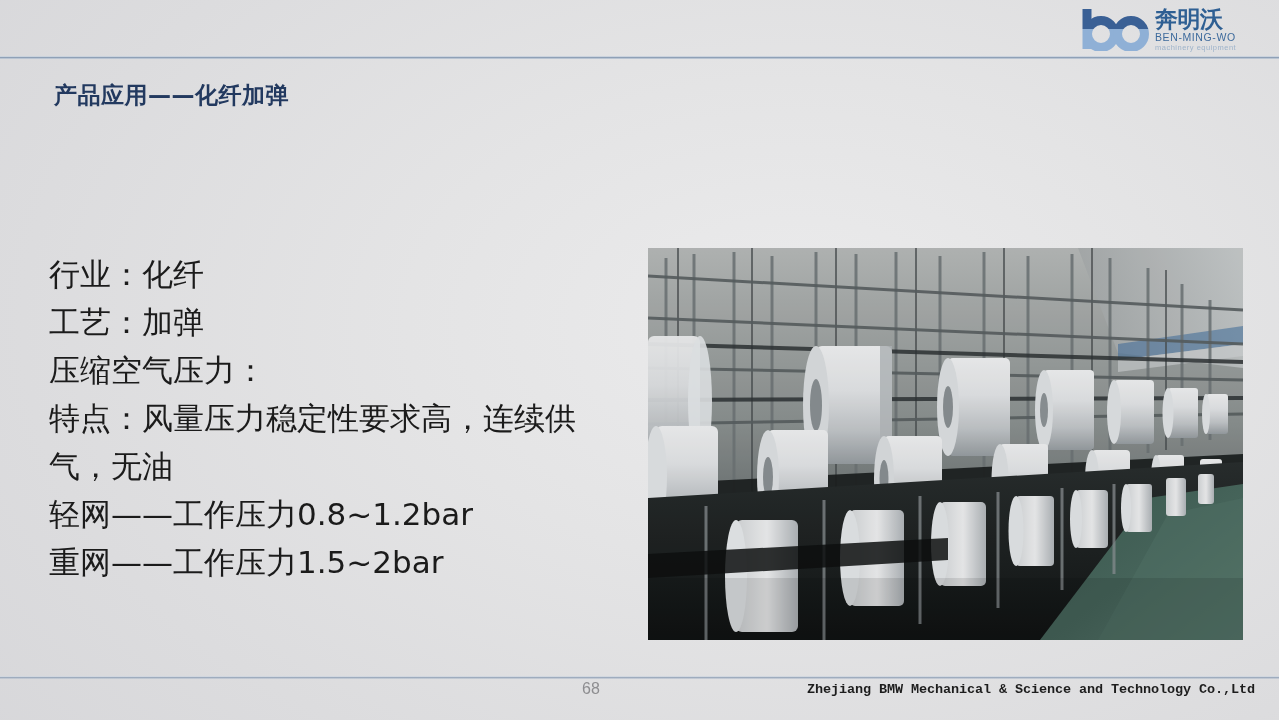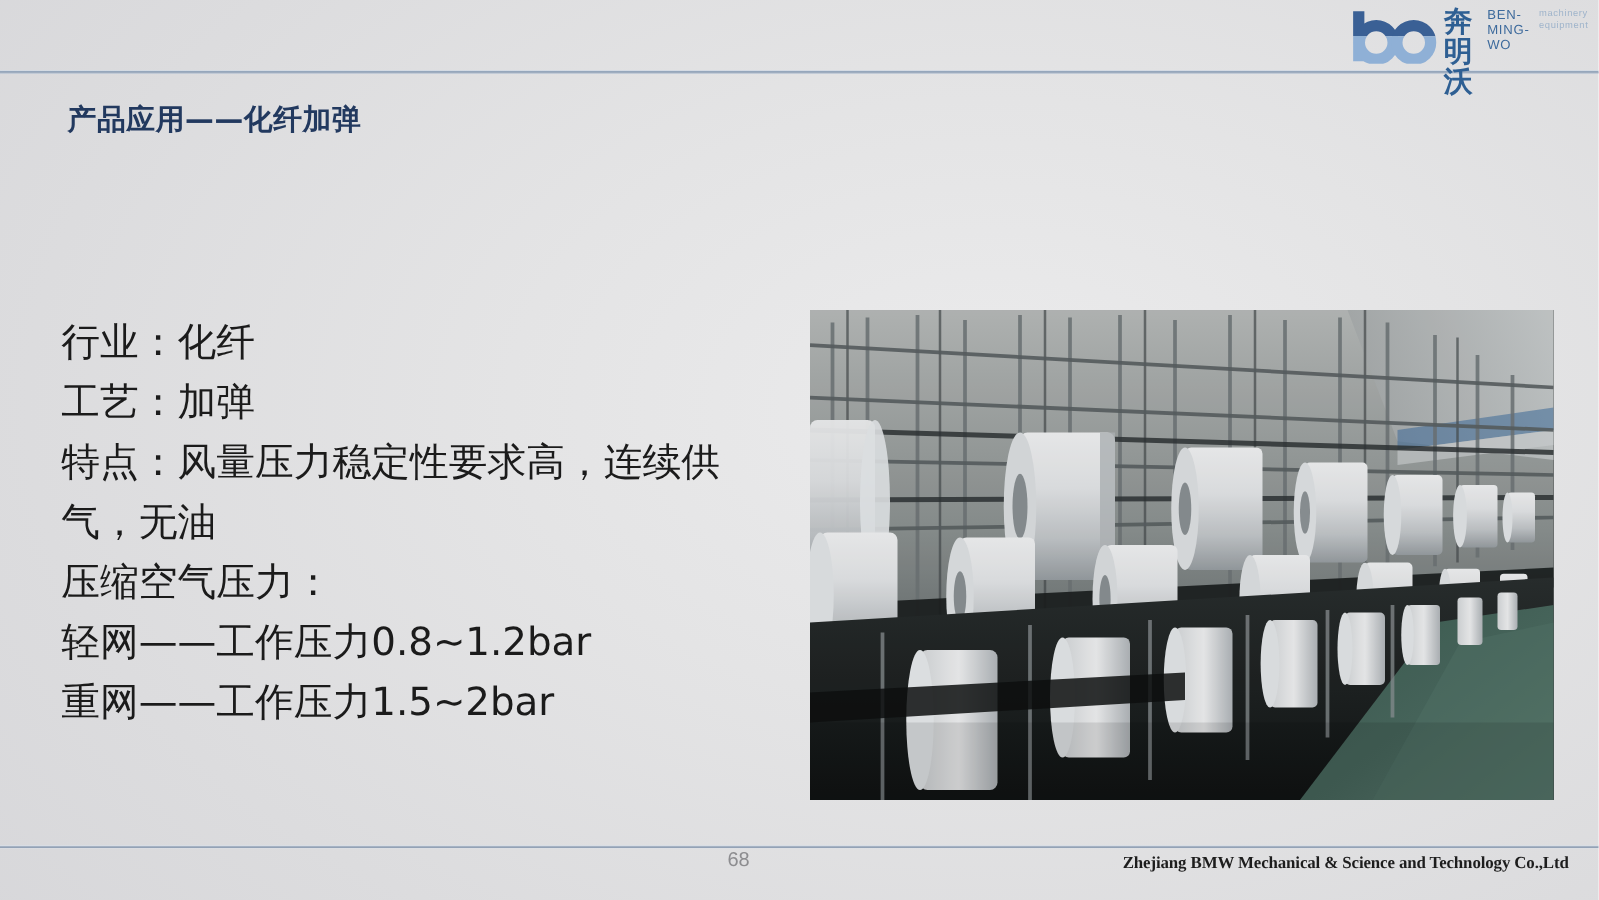--- a/index.html
+++ b/index.html
@@ -63,22 +63,22 @@
     width: 72px;
     height: 44px;
     flex: 0 0 auto;
   }
   .logo-mark svg { display:block; }
 
   .logo-text {
     position: relative;
     margin-left: 2px;
     display: flex;
-    flex-direction: row;
-    justify-content: space-between;
+    flex-direction: column;
+    justify-content: center;
     height: 46px;
   }
   .logo-cn {
     font-family: "DejaVu Sans", sans-serif;
     font-size: 23px;
     font-weight: bold;
     color: #2e5f93;
     letter-spacing: -0.5px;
     line-height: 24px;
     height: 24px;
@@ -166,21 +166,21 @@
     color: #8d8d90;
     font-family: "Liberation Sans", sans-serif;
   }
   .footer-company {
     position: absolute;
     right: 24px;
     top: 682px;
     font-size: 13.5px;
     font-weight: bold;
     color: #1d1d1d;
-    font-family: Liberation Serif, serif;
+    font-family: Liberation Mono, monospace;
     letter-spacing: -0.1px;
     white-space: nowrap;
   }
 </style>
 </head>
 <body>
 
 <div class="slide">
 
   <div class="header-band"></div>
@@ -214,22 +214,22 @@
       <div class="logo-en">BEN-MING-WO</div>
       <div class="logo-sub">machinery equipment</div>
     </div>
   </div>
 
   <div class="title">产品应用——化纤加弹</div>
 
   <div class="body-block">
     <div class="body-line">行业：化纤</div>
     <div class="body-line">工艺：加弹</div>
+    <div class="body-line">压缩空气压力：</div>
     <div class="body-line wrap">特点：风量压力稳定性要求高，连续供气，无油</div>
-    <div class="body-line">压缩空气压力：</div>
     <div class="body-line">轻网——工作压力0.8~1.2bar</div>
     <div class="body-line">重网——工作压力1.5~2bar</div>
   </div>
 
   <div class="photo">
     <svg class="photo-scene" viewBox="0 0 595 392" preserveAspectRatio="none" xmlns="http://www.w3.org/2000/svg">
       <defs>
         <linearGradient id="bgWall" x1="0" y1="0" x2="0" y2="1">
           <stop offset="0%" stop-color="#b9bcbb"></stop>
           <stop offset="45%" stop-color="#8d9392"></stop>

